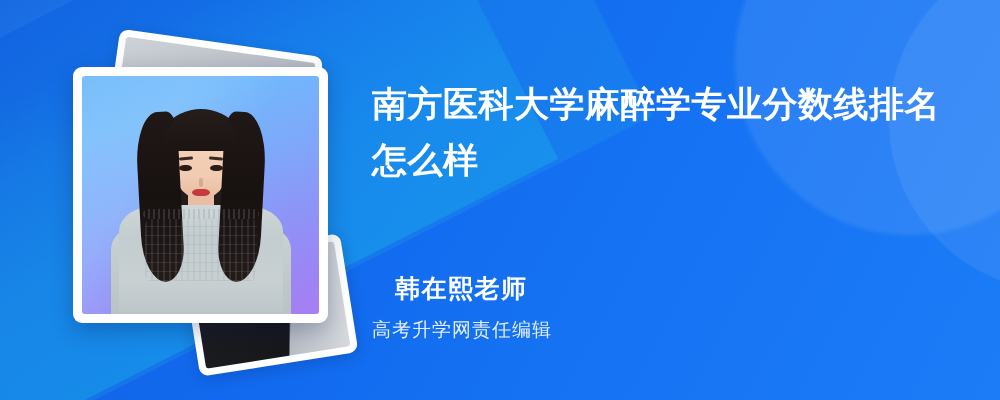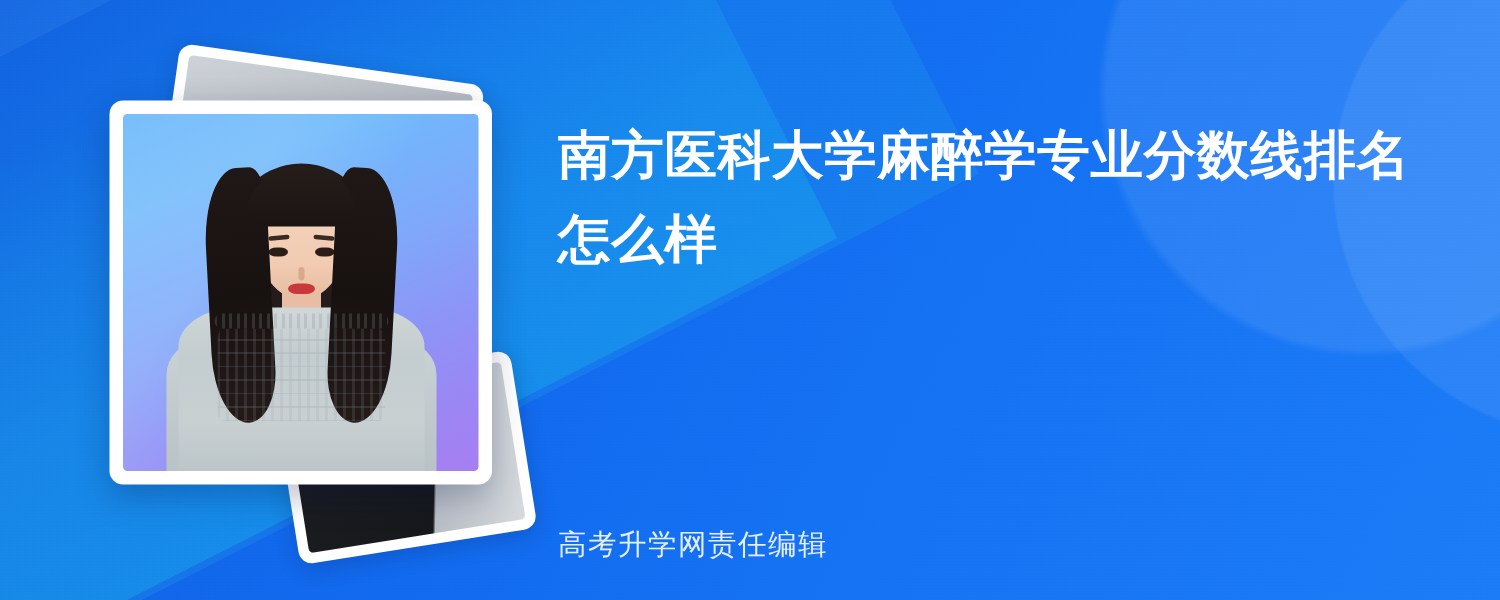--- a/index.html
+++ b/index.html
@@ -193,21 +193,20 @@
     font-size:25px;
     font-weight:700;
     letter-spacing:1.5px;
   }
   #author-role{
     position:absolute; top:317px; left:0;
     color:#e3eeff;
     font-size:19px;
     font-weight:400;
     letter-spacing:1px;
-    margin-top:33px;
   }
 </style>
 </head>
 <body>
 
 <div id="banner">
 
   <div class="band band-c"></div>
   <div class="band band-a"></div>
   <div class="band band-b"></div>
@@ -247,16 +246,17 @@
           <div class="p-shoulderline"></div>
           <div class="p-ruche"></div>
         </div>
       </div>
     </div>
 
   </div>
 
   <div id="text-col">
     <div id="article-title">南方医科大学麻醉学专业分数线排名怎么样</div>
+    <div id="author-name">韩在熙老师</div>
     <div id="author-role">高考升学网责任编辑</div>
   </div>
 
 </div>
 
 </body></html>

